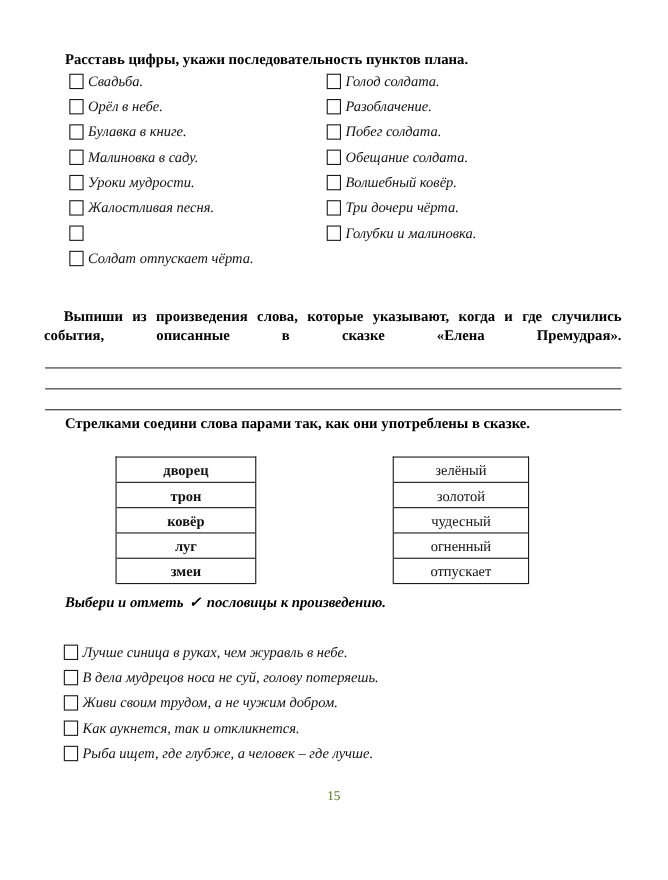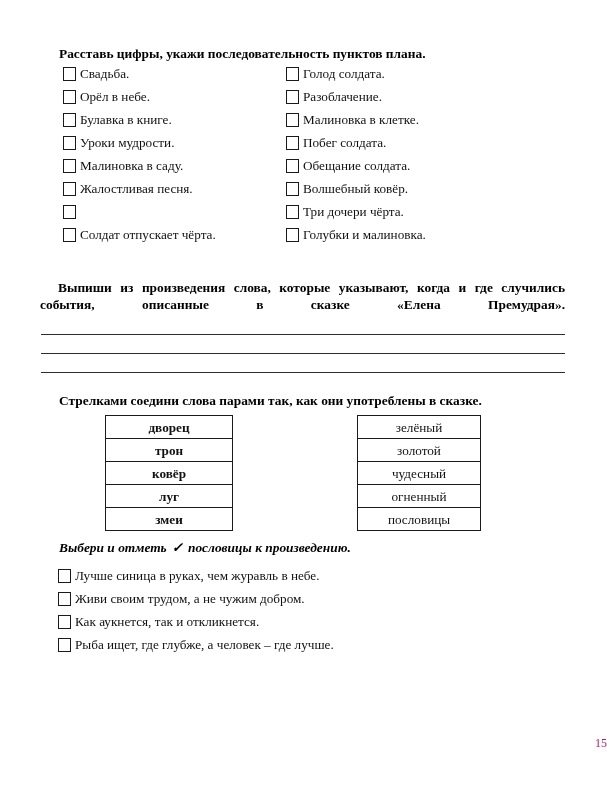--- a/index.html
+++ b/index.html
@@ -35,20 +35,21 @@
     content: "";
     display: inline-block;
     width: 100%;
   }
 
   
   .check-row {
     display: flex;
     align-items: flex-start;
     height: 23px;
+    font-style: italic;
   }
   .checkbox {
     width: 13px;
     height: 14px;
     border: 1px solid #1a1a1a;
     background: #fff;
     flex: 0 0 auto;
     margin-top: 3px;
     box-sizing: border-box;
   }
@@ -64,21 +65,21 @@
     position: absolute;
     left: 0; top: 64px;
     width: 607px;
   }
   .plan-col-left {
     position: absolute;
     left: 63px; top: 0;
   }
   .plan-col-right {
     position: absolute;
-    left: 286px; top: 0; text-align: right;
+    left: 297px; top: 0; text-align: right;
   }
 
   
   #writeout-heading {
     position: absolute;
     left: 40px; top: 279px;
     width: 525px;
   }
   .answer-lines {
     position: absolute;
@@ -87,21 +88,21 @@
   }
   .answer-line {
     height: 1px;
     background: #2e2e2e;
     margin-bottom: 18px;
   }
 
   
   #pairs-heading {
     position: absolute;
-    left: 41px; top: 392px;
+    left: 41px; top: 376px;
     width: 530px;
   }
   .word-table {
     position: absolute;
     border: 1px solid #1a1a1a;
     border-bottom: none;
     box-sizing: border-box;
   }
   #words-left  { left: 105px; top: 415px; width: 128px; }
   #words-right { left: 357px; top: 415px; width: 124px; }
@@ -118,31 +119,31 @@
 
   
   #proverbs-heading {
     position: absolute;
     left: 41px; top: 539px;
     width: 530px;
     font-style: italic;
   }
   #proverbs-list {
     position: absolute;
-    left: 58px; top: 566px; text-align: center;
+    left: 58px; top: 583px; text-align: center;
   }
 
   
   #page-number {
     position: absolute;
-    left: 0; top: 736px;
+    left: 0; top: 716px;
     width: 607px;
-    text-align: right;
+    text-align: center;
     font-size: 12px;
-    color: #be185d;
+    color: #4d7c0f;
   }
 </style>
 </head>
 <body>
 
 <div class="page">
 
   <div class="heading heading-indent" style="position:absolute; left:41px; top:45px; width:530px;">Расставь цифры, укажи последовательность пунктов плана.</div>
 
   <div id="plan-columns">
@@ -154,51 +155,47 @@
       <div class="check-row">
         <span class="checkbox"></span>
         <span class="check-label">Орёл в небе.</span>
       </div>
       <div class="check-row">
         <span class="checkbox"></span>
         <span class="check-label">Булавка в книге.</span>
       </div>
       <div class="check-row">
         <span class="checkbox"></span>
+        <span class="check-label">Малиновка в саду.</span>
+      </div>
+      <div class="check-row">
+        <span class="checkbox"></span>
         <span class="check-label">Уроки мудрости.</span>
       </div>
       <div class="check-row">
         <span class="checkbox"></span>
-        <span class="check-label">Малиновка в саду.</span>
-      </div>
-      <div class="check-row">
-        <span class="checkbox"></span>
         <span class="check-label">Жалостливая песня.</span>
       </div>
       <div class="check-row">
         <span class="checkbox"></span>
       </div>
       <div class="check-row">
         <span class="checkbox"></span>
         <span class="check-label">Солдат отпускает чёрта.</span>
       </div>
     </div>
 
     <div class="plan-col-right">
       <div class="check-row">
         <span class="checkbox"></span>
         <span class="check-label">Голод солдата.</span>
       </div>
       <div class="check-row">
         <span class="checkbox"></span>
         <span class="check-label">Разоблачение.</span>
-      </div>
-      <div class="check-row">
-        <span class="checkbox"></span>
-        <span class="check-label">Малиновка в клетке.</span>
       </div>
       <div class="check-row">
         <span class="checkbox"></span>
         <span class="check-label">Побег солдата.</span>
       </div>
       <div class="check-row">
         <span class="checkbox"></span>
         <span class="check-label">Обещание солдата.</span>
       </div>
       <div class="check-row">
@@ -232,34 +229,38 @@
     <div class="word-cell">ковёр</div>
     <div class="word-cell">луг</div>
     <div class="word-cell">змеи</div>
   </div>
 
   <div id="words-right" class="word-table">
     <div class="word-cell">зелёный</div>
     <div class="word-cell">золотой</div>
     <div class="word-cell">чудесный</div>
     <div class="word-cell">огненный</div>
-    <div class="word-cell">пословицы</div>
+    <div class="word-cell">отпускает</div>
   </div>
 
   <div id="proverbs-heading" class="heading heading-indent">
     <span>Выбери и отметь</span><span style="padding:0 5px 0 5px;">✓</span><span>пословицы к произведению.</span>
   </div>
 
   <div id="proverbs-list">
     <div class="check-row">
       <span class="checkbox"></span>
       <span class="check-label">Лучше синица в руках, чем журавль в небе.</span>
     </div>
     <div class="check-row">
       <span class="checkbox"></span>
+      <span class="check-label">В дела мудрецов носа не суй, голову потеряешь.</span>
+    </div>
+    <div class="check-row">
+      <span class="checkbox"></span>
       <span class="check-label">Живи своим трудом, а не чужим добром.</span>
     </div>
     <div class="check-row">
       <span class="checkbox"></span>
       <span class="check-label">Как аукнется, так и откликнется.</span>
     </div>
     <div class="check-row">
       <span class="checkbox"></span>
       <span class="check-label">Рыба ищет, где глубже, а человек – где лучше.</span>
     </div>

